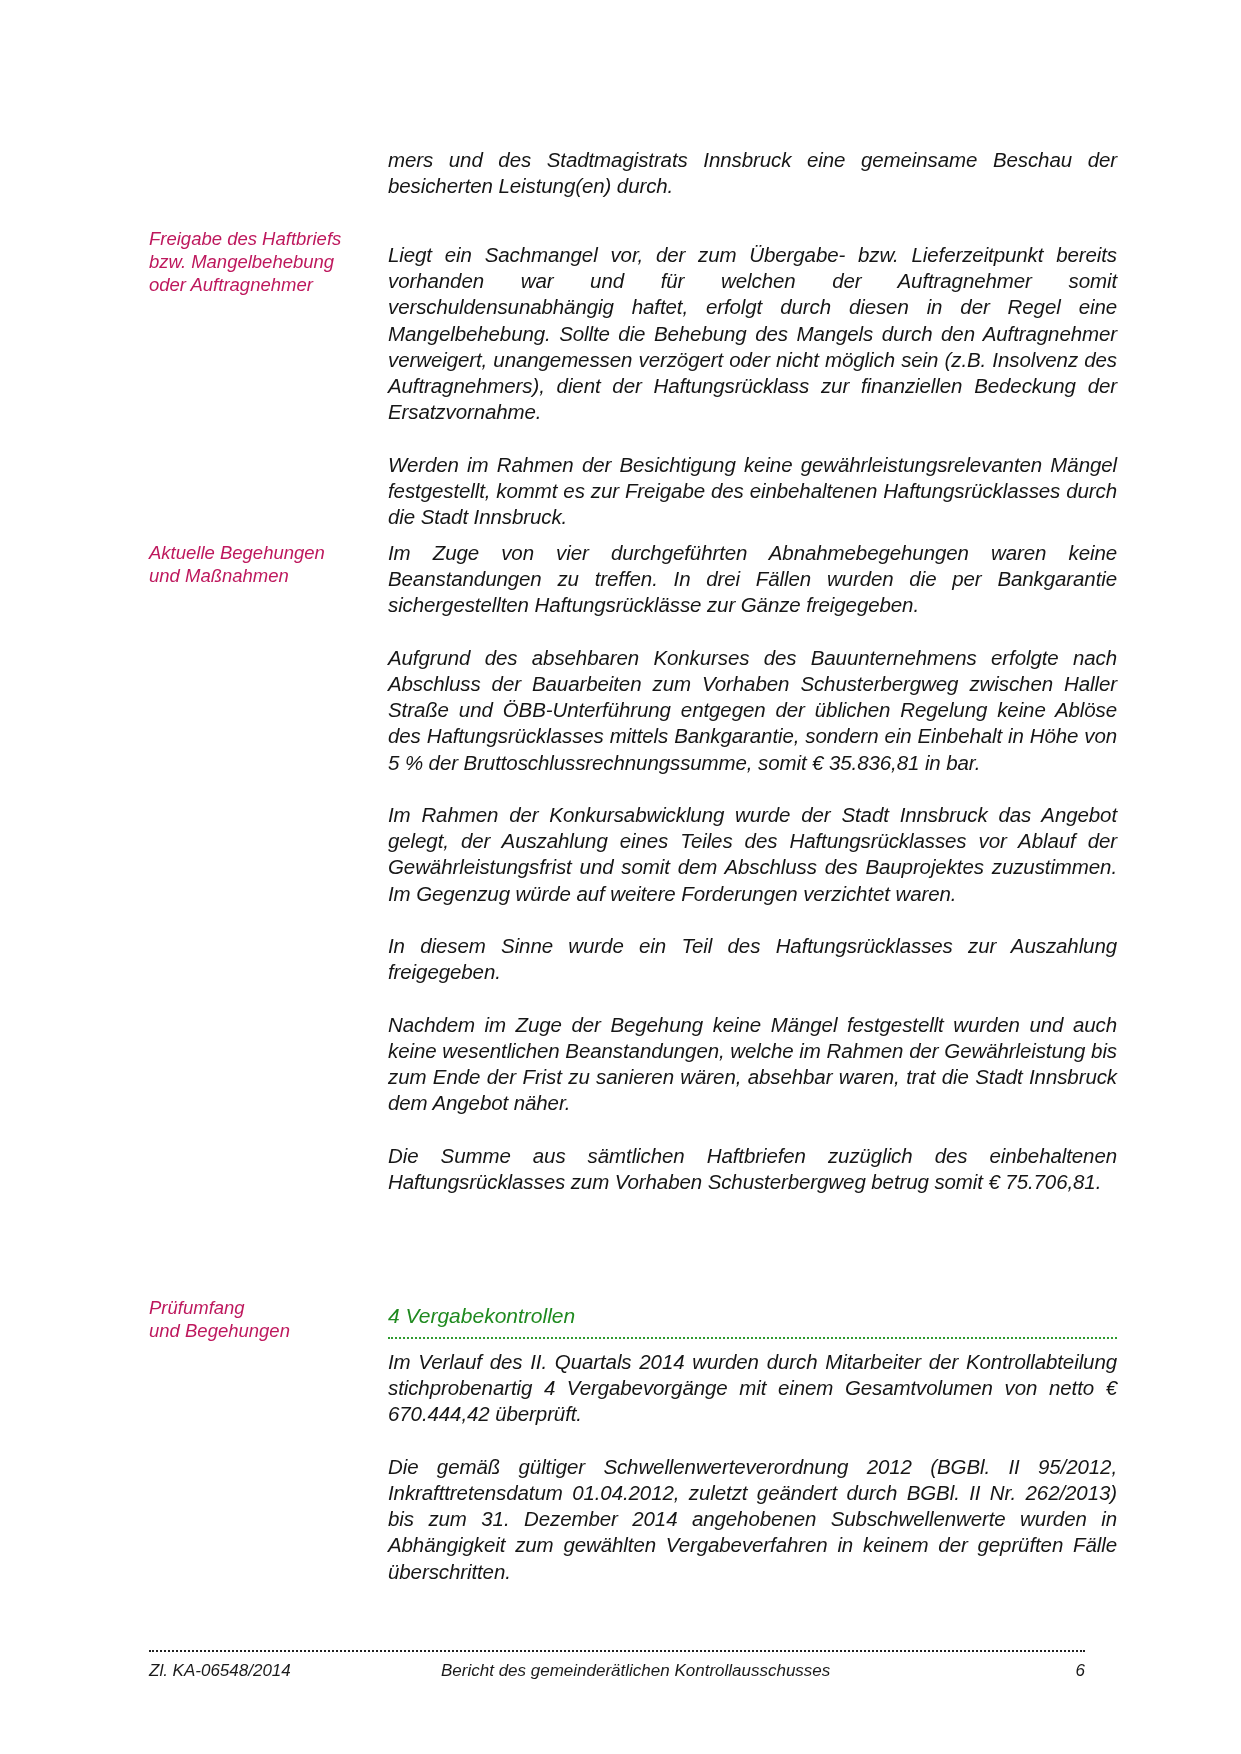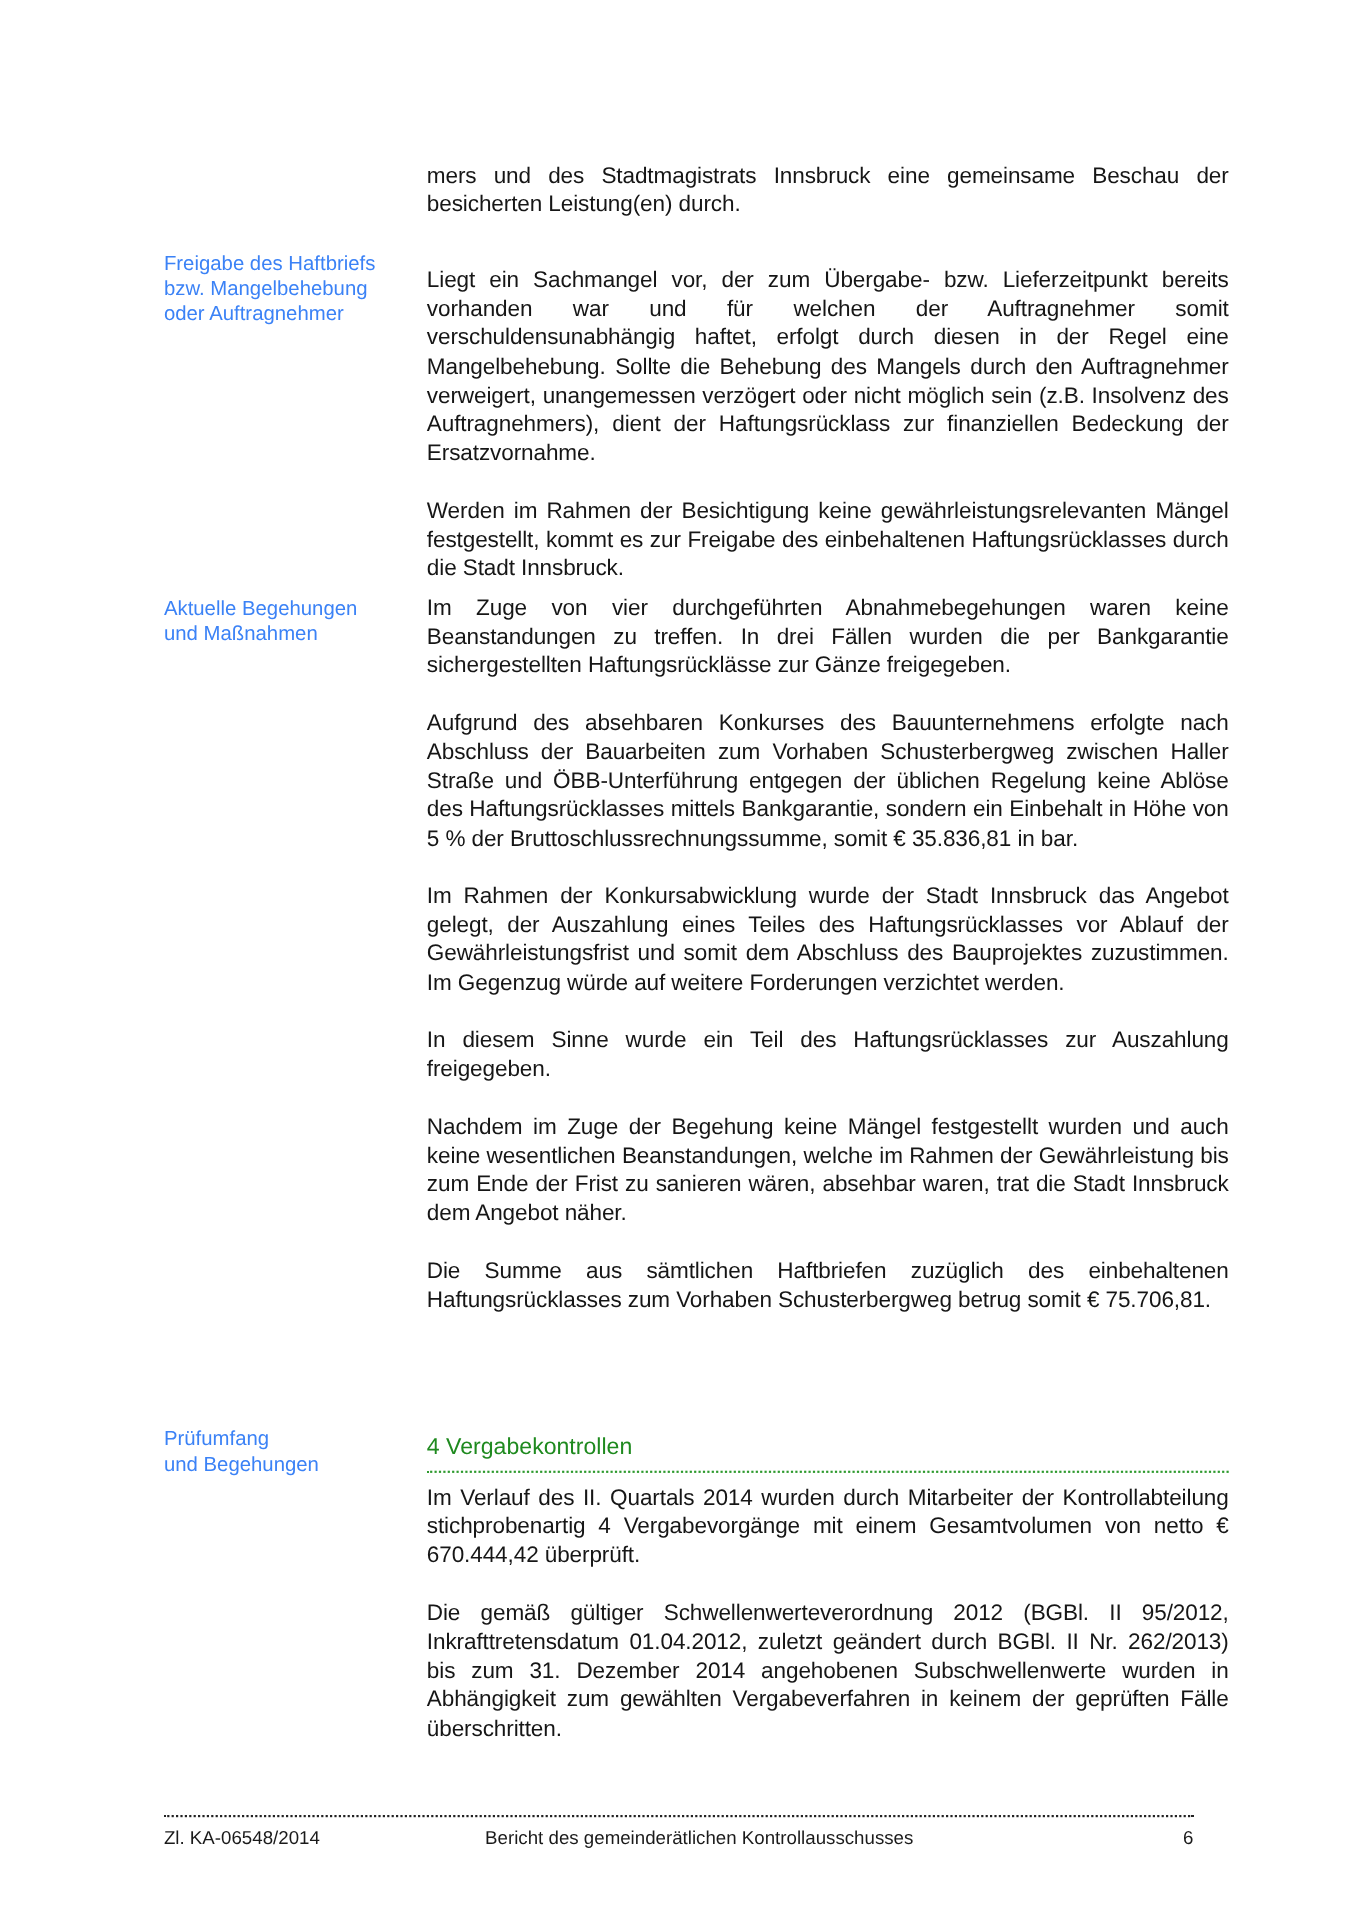--- a/index.html
+++ b/index.html
@@ -1,20 +1,20 @@
 <!DOCTYPE html>
 <html><head>
 <meta charset="utf-8">
 <style>
   html, body { margin: 0; padding: 0; background: #ffffff; }
   body { width: 1241px; height: 1754px; position: relative; overflow: hidden;
          font-family: "Liberation Sans", sans-serif; color: #1a1a1a; }
-  .page { position: absolute; left: 0; top: 0; width: 1090px; height: 1754px; }
+  .page { position: absolute; left: 0; top: 0; width: 1090px; height: 1754px; font-style: italic; }
   .side-label { position: absolute; left: 149px; width: 230px;
-                font-size: 18.5px; line-height: 23px; color: #3b82f6; }
+                font-size: 18.5px; line-height: 23px; color: #be185d; }
   .body-text { position: absolute; left: 388px; width: 729px;
                font-size: 20.5px; line-height: 26.2px; text-align: justify;
                color: #161616; letter-spacing: -0.1px; }
   .body-text p { margin: 0 0 26.2px 0; }
   .body-text p:last-child { margin-bottom: 0; }
   .section-heading { position: absolute; left: 388px; width: 729px; top: 1303px;
                      font-size: 21px; line-height: 26px; color: #1f8a1f; }
   .heading-rule { position: absolute; left: 388px; width: 729px; top: 1337px;
                   border-top: 2px dotted #2e9a2e; height: 0; }
   .footer-rule { position: absolute; left: 149px; width: 936px; top: 1650px;
@@ -44,21 +44,21 @@
     <p>Werden im Rahmen der Besichtigung keine gewährleistungsrelevanten Mängel festgestellt, kommt es zur Freigabe des einbehaltenen Haftungsrücklasses durch die Stadt Innsbruck.</p>
   </div>
 
   <div class="side-label" style="top:541px;">
     <div>Aktuelle Begehungen</div>
     <div>und Maßnahmen</div>
   </div>
   <div class="body-text" style="top:540px;">
     <p>Im Zuge von vier durchgeführten Abnahmebegehungen waren keine Beanstandungen zu treffen. In drei Fällen wurden die per Bankgarantie sichergestellten Haftungsrücklässe zur Gänze freigegeben.</p>
     <p>Aufgrund des absehbaren Konkurses des Bauunternehmens erfolgte nach Abschluss der Bauarbeiten zum Vorhaben Schusterbergweg zwischen Haller Straße und ÖBB-Unterführung entgegen der üblichen Regelung keine Ablöse des Haftungsrücklasses mittels Bankgarantie, sondern ein Einbehalt in Höhe von 5 % der Bruttoschlussrechnungssumme, somit € 35.836,81 in bar.</p>
-    <p>Im Rahmen der Konkursabwicklung wurde der Stadt Innsbruck das Angebot gelegt, der Auszahlung eines Teiles des Haftungsrücklasses vor Ablauf der Gewährleistungsfrist und somit dem Abschluss des Bauprojektes zuzustimmen. Im Gegenzug würde auf weitere Forderungen verzichtet werden.</p>
+    <p>Im Rahmen der Konkursabwicklung wurde der Stadt Innsbruck das Angebot gelegt, der Auszahlung eines Teiles des Haftungsrücklasses vor Ablauf der Gewährleistungsfrist und somit dem Abschluss des Bauprojektes zuzustimmen. Im Gegenzug würde auf weitere Forderungen verzichtet waren.</p>
     <p>In diesem Sinne wurde ein Teil des Haftungsrücklasses zur Auszahlung freigegeben.</p>
     <p>Nachdem im Zuge der Begehung keine Mängel festgestellt wurden und auch keine wesentlichen Beanstandungen, welche im Rahmen der Gewährleistung bis zum Ende der Frist zu sanieren wären, absehbar waren, trat die Stadt Innsbruck dem Angebot näher.</p>
     <p>Die Summe aus sämtlichen Haftbriefen zuzüglich des einbehaltenen Haftungsrücklasses zum Vorhaben Schusterbergweg betrug somit € 75.706,81.</p>
   </div>
 
   <div class="section-heading">4  Vergabekontrollen</div>
   <div class="heading-rule"></div>
 
   <div class="side-label" style="top:1296px;">
     <div>Prüfumfang</div>

